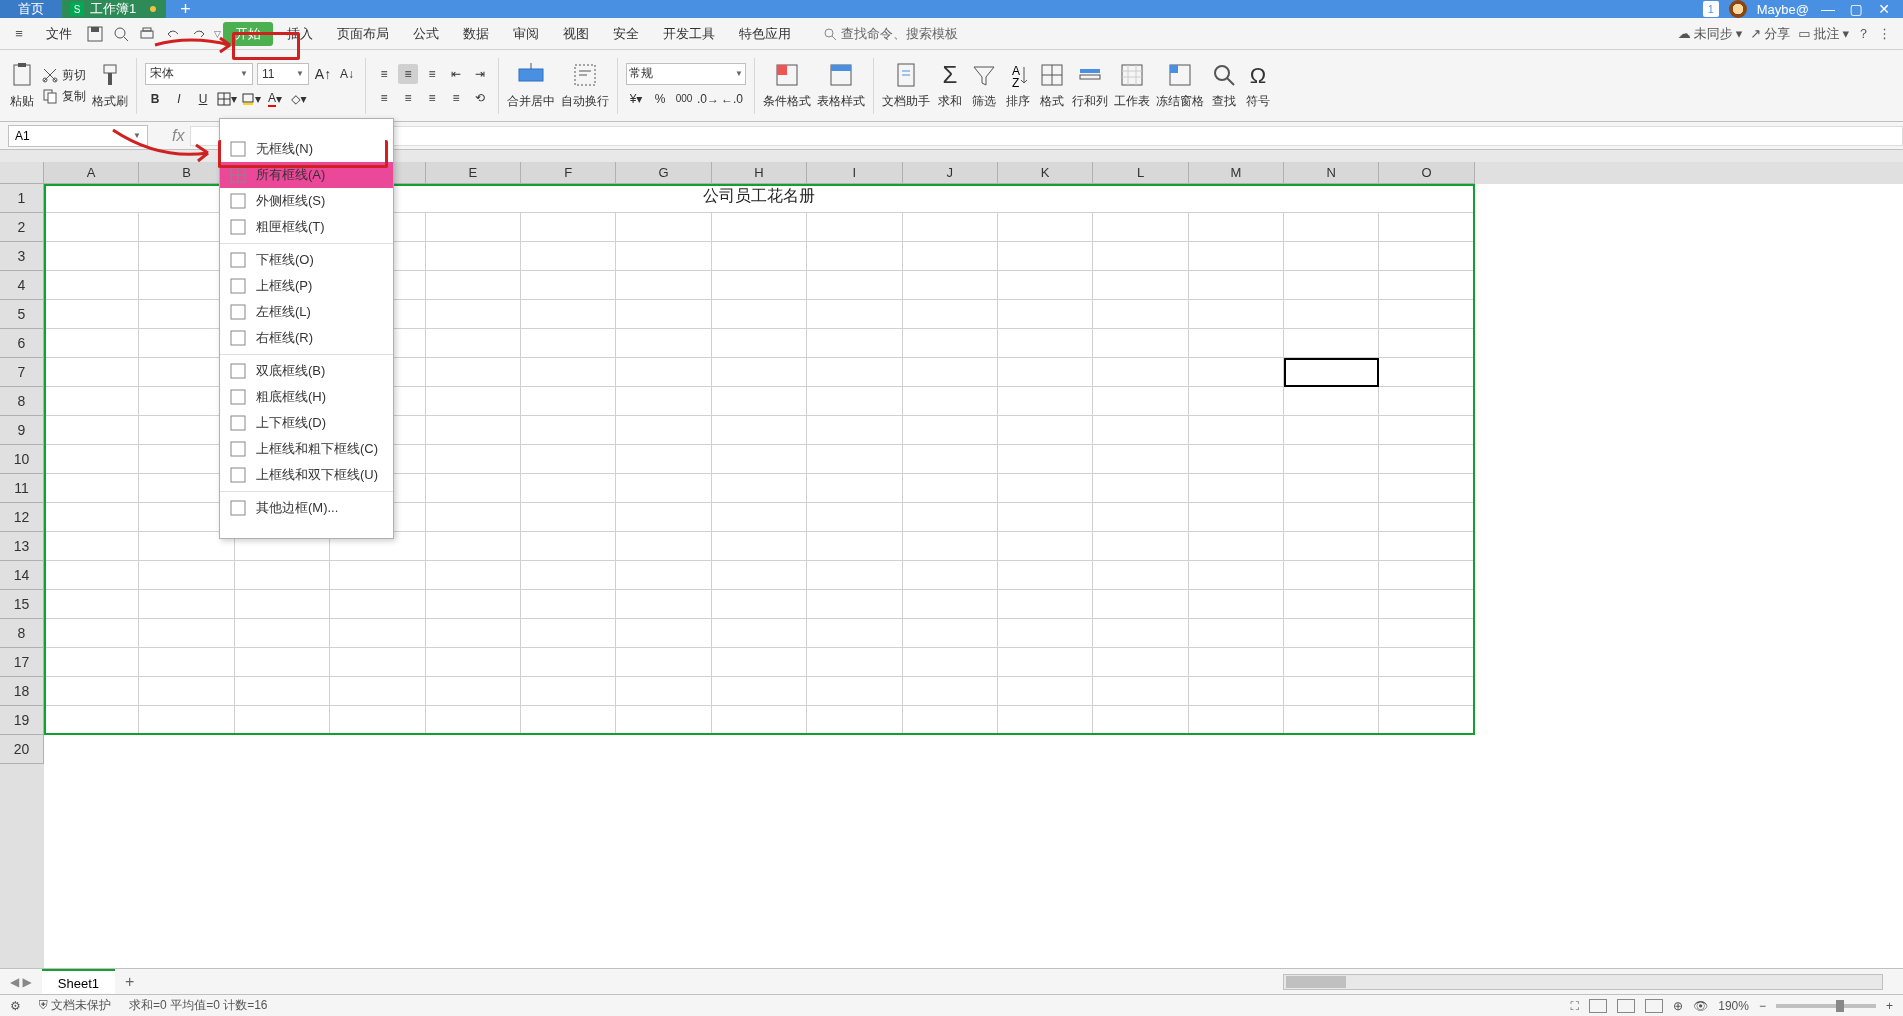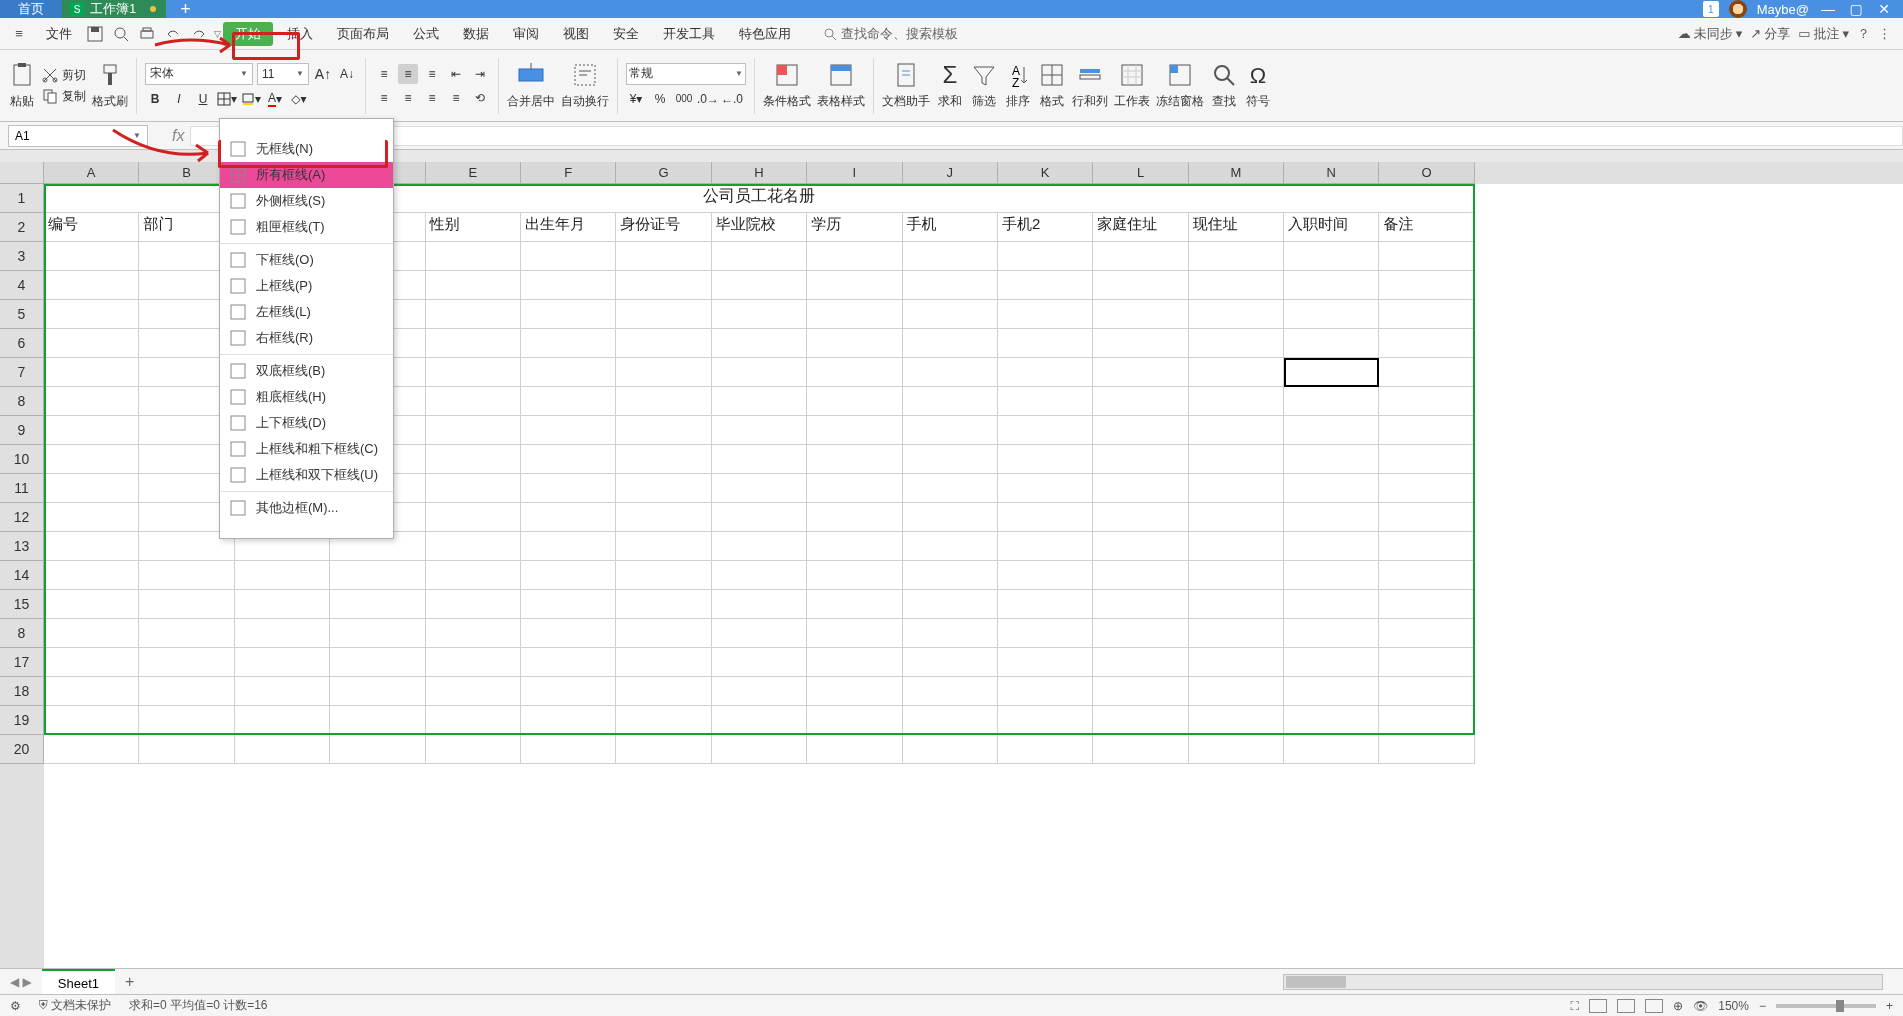--- a/index.html
+++ b/index.html
@@ -413,37 +413,20 @@
       <div class="row-h">17</div>
       <div class="row-h">18</div>
       <div class="row-h">19</div>
       <div class="row-h">20</div>
     </div>
   <div class="cells" id="cells">
       <div class="cell-row">
         <div class="cell title-cell">公司员工花名册</div>
       </div>
       <div class="cell-row">
-        <div class="cell">编号</div>
-        <div class="cell">部门</div>
-        <div class="cell"></div>
-        <div class="cell"></div>
-        <div class="cell">性别</div>
-        <div class="cell">出生年月</div>
-        <div class="cell">身份证号</div>
-        <div class="cell">毕业院校</div>
-        <div class="cell">学历</div>
-        <div class="cell">手机</div>
-        <div class="cell">手机2</div>
-        <div class="cell">家庭住址</div>
-        <div class="cell">现住址</div>
-        <div class="cell">入职时间</div>
-        <div class="cell">备注</div>
-      </div>
-      <div class="cell-row">
         <div class="cell"></div>
         <div class="cell"></div>
         <div class="cell"></div>
         <div class="cell"></div>
         <div class="cell"></div>
         <div class="cell"></div>
         <div class="cell"></div>
         <div class="cell"></div>
         <div class="cell"></div>
         <div class="cell"></div>
@@ -864,20 +847,20 @@
   <span>⚙</span>
   <span>⛨ <span>文档未保护</span></span>
   <span>求和=0  平均值=0  计数=16</span>
   <div class="st-right">
     <span>⛶</span>
     <span class="view-ico"></span>
     <span class="view-ico"></span>
     <span class="view-ico"></span>
     <span>⊕</span>
     <span>👁</span>
-    <span>150%</span>
+    <span>190%</span>
     <span>−</span>
     <div class="zoom-slider">
         <div class="zoom-thumb"></div>
       </div>
     <span>+</span>
   </div>
 </div>
 
 </body></html>

